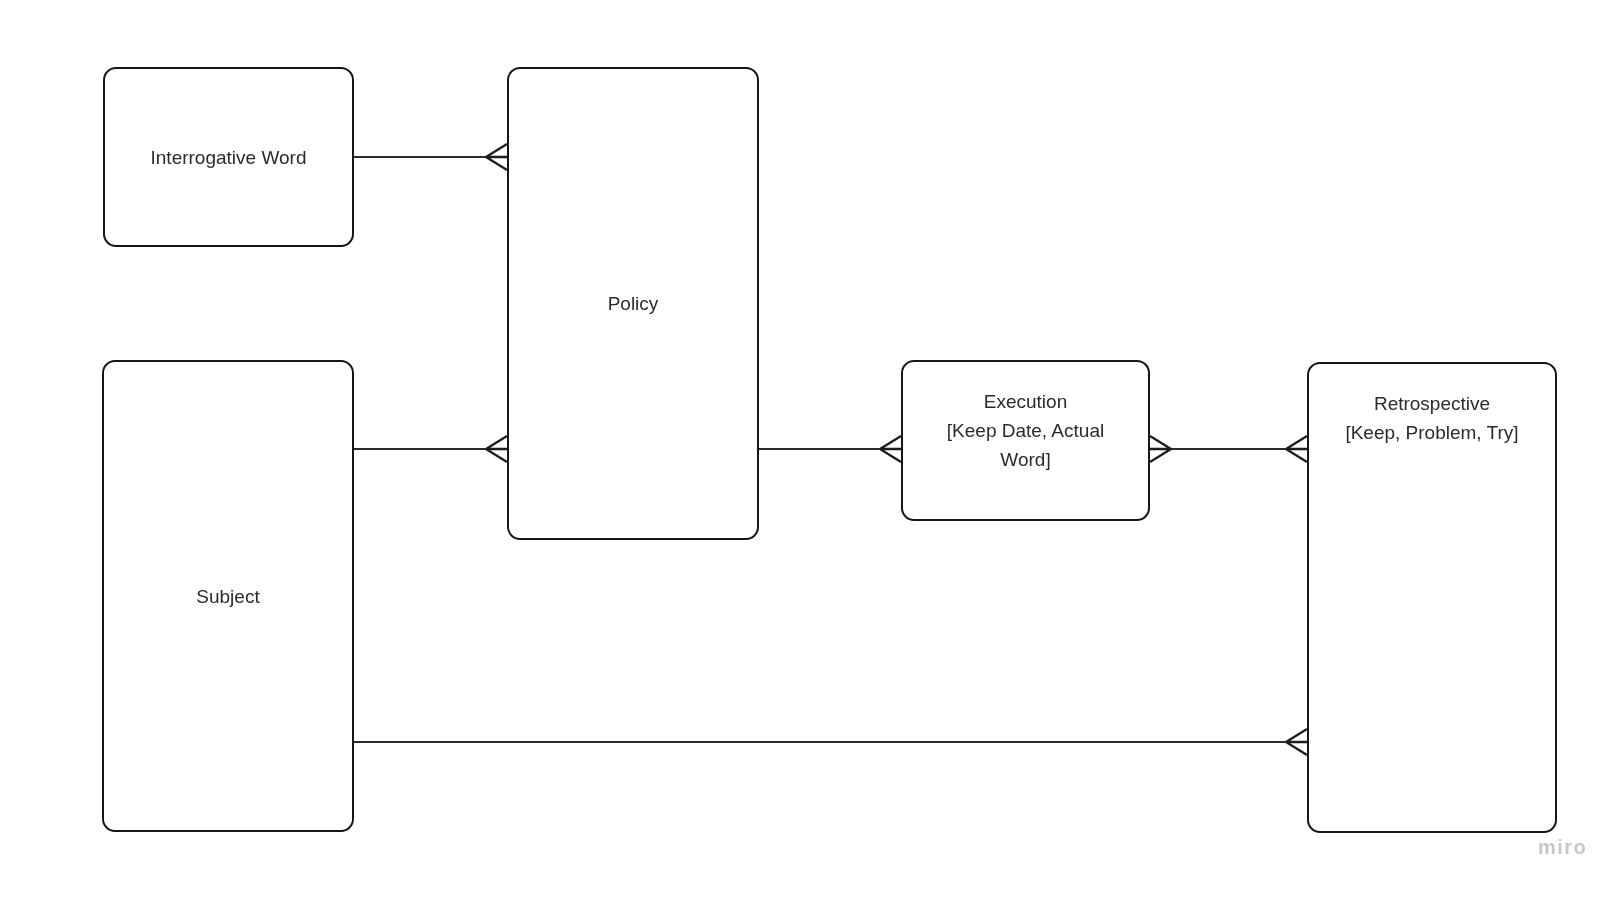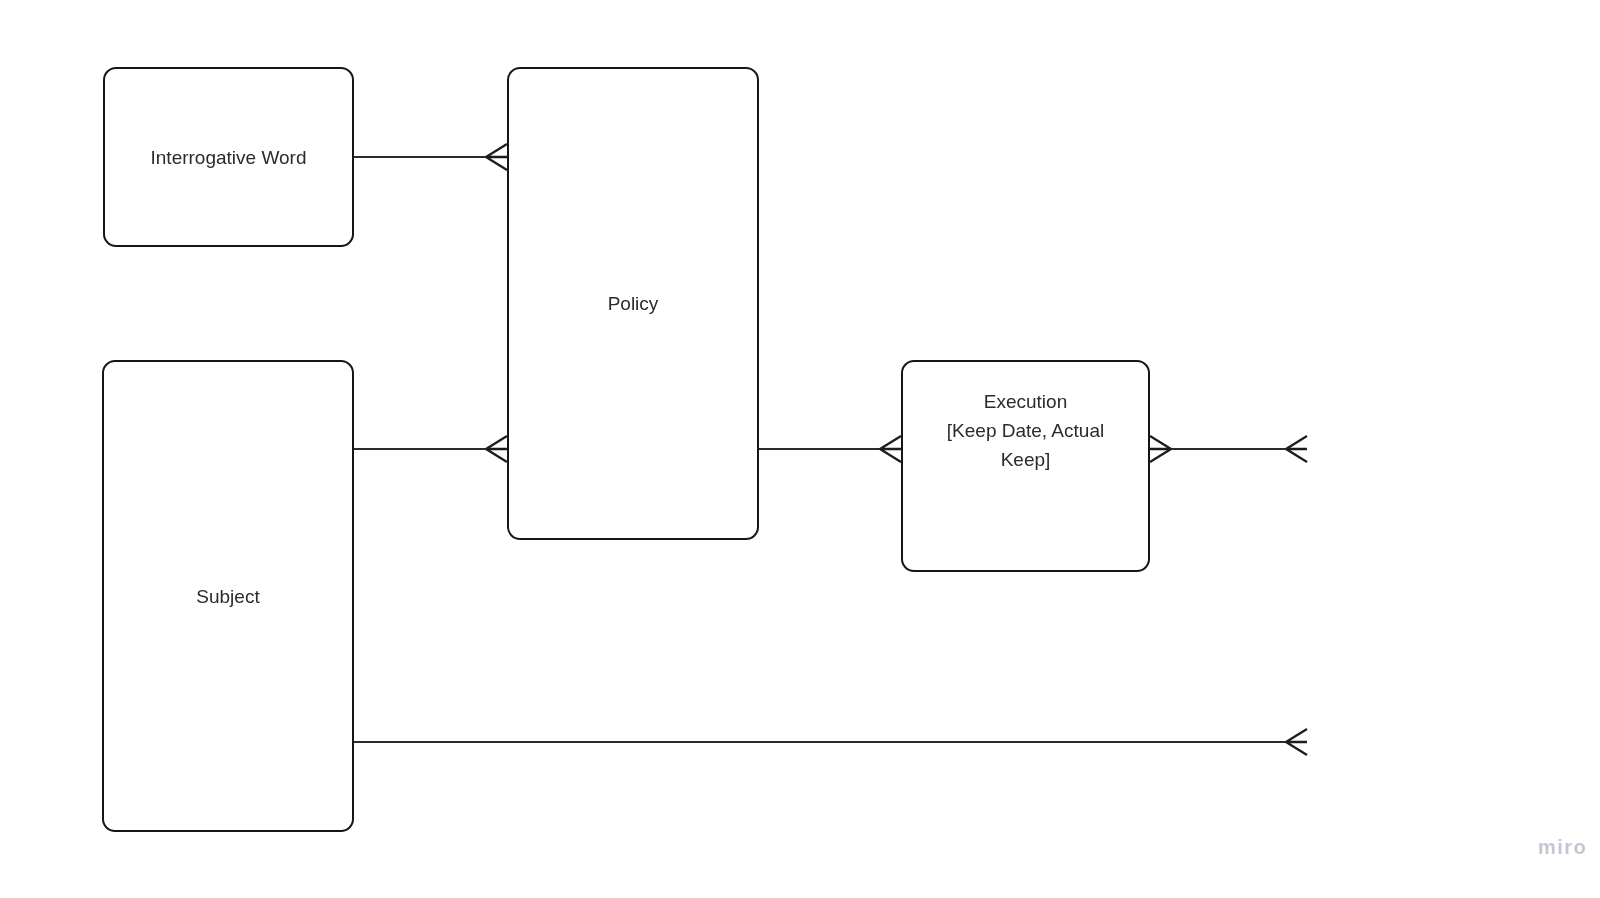--- a/index.html
+++ b/index.html
@@ -53,21 +53,21 @@
     justify-content: flex-start;
     padding-top: 25px;
   }
   .node .line {
     display: block;
     white-space: nowrap;
   }
   #node-interrogative-word { left: 71px;  top: 67px;  width: 251px; height: 180px; }
   #node-policy             { left: 475px; top: 67px;  width: 252px; height: 473px; }
   #node-subject            { left: 70px;  top: 360px; width: 252px; height: 472px; justify-content: center; }
-  #node-execution          { left: 869px; top: 360px; width: 249px; height: 212px; align-items: center; }
+  #node-execution          { left: 869px; top: 360px; width: 249px; height: 161px; align-items: center; }
   #node-retrospective      { left: 1275px; top: 362px; width: 250px; height: 471px; }
   .watermark {
     position: absolute;
     left: 1506px;
     top: 836px;
     font-size: 20px;
     font-weight: 600;
     letter-spacing: 1.5px;
     color: #c7c5d2;
     user-select: none;
@@ -115,19 +115,23 @@
     <span class="line">Policy</span>
   </div>
 
   <div class="node" id="node-subject">
     <span class="line">Subject</span>
   </div>
 
   <div class="node top-aligned" id="node-execution">
     <span class="line">Execution</span>
     <span class="line">[Keep Date, Actual</span>
-    <span class="line">Keep]</span>
+    <span class="line">Word]</span>
   </div>
 
+  <div class="node top-aligned" id="node-retrospective">
+    <span class="line">Retrospective</span>
+    <span class="line">[Keep, Problem, Try]</span>
+  </div>
 
   <div class="watermark">miro</div>
 
 </div>
 
 </body></html>

